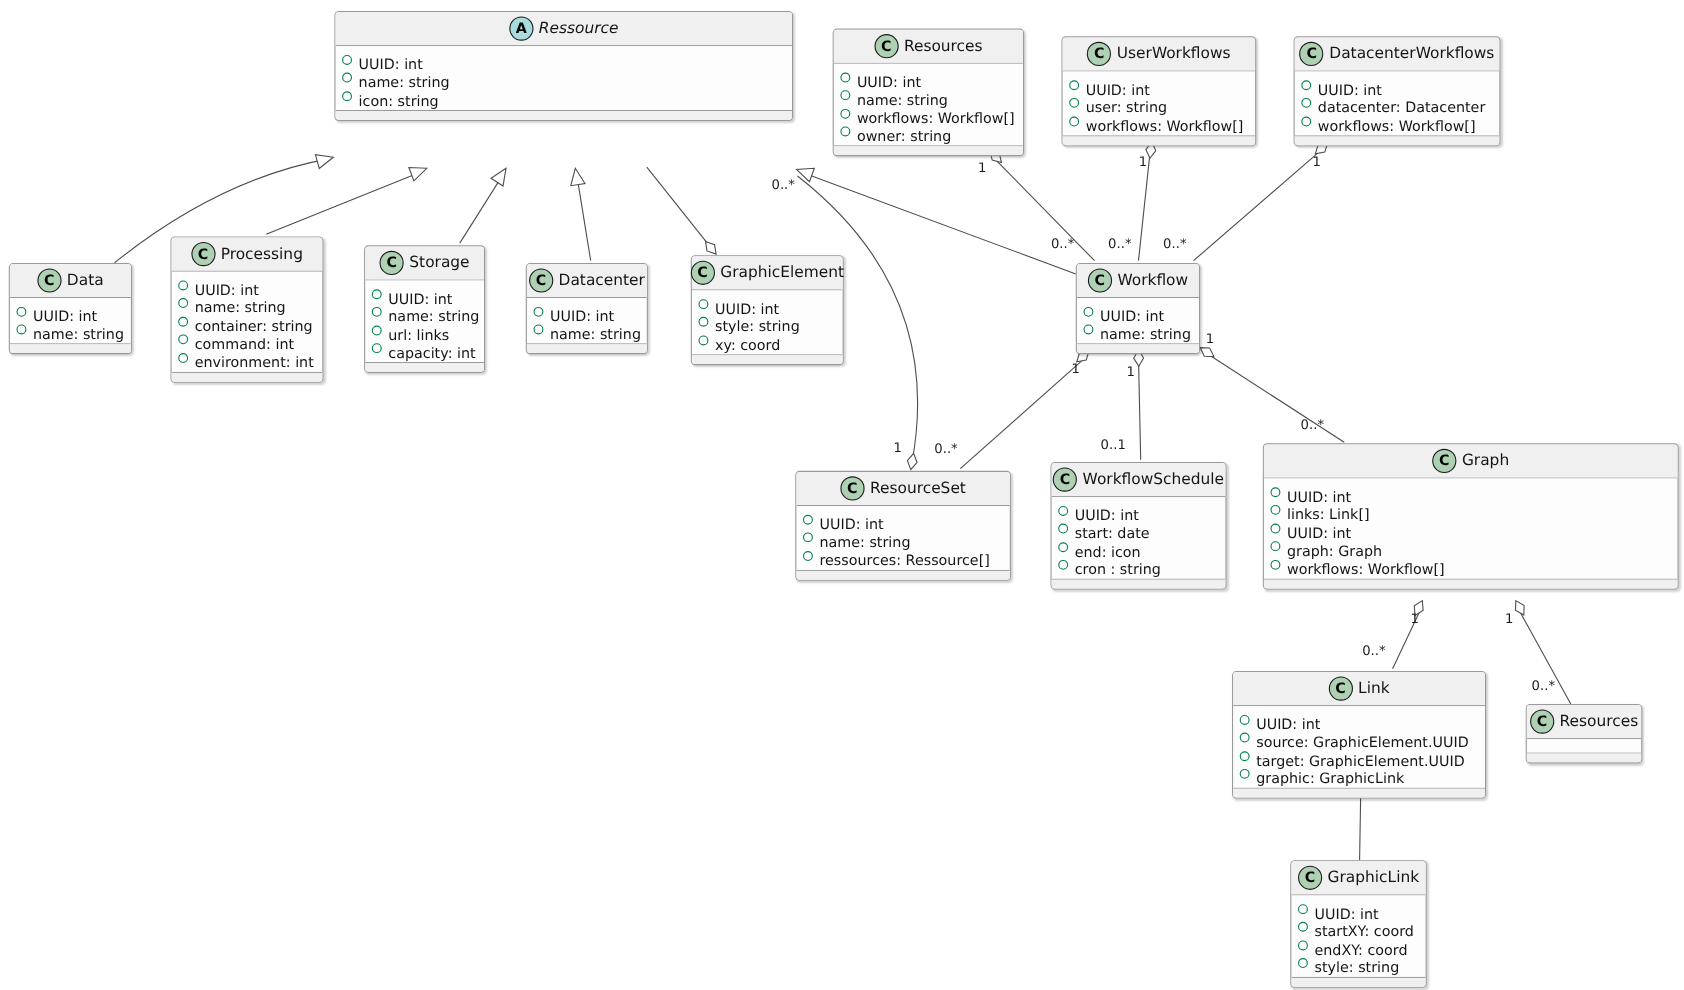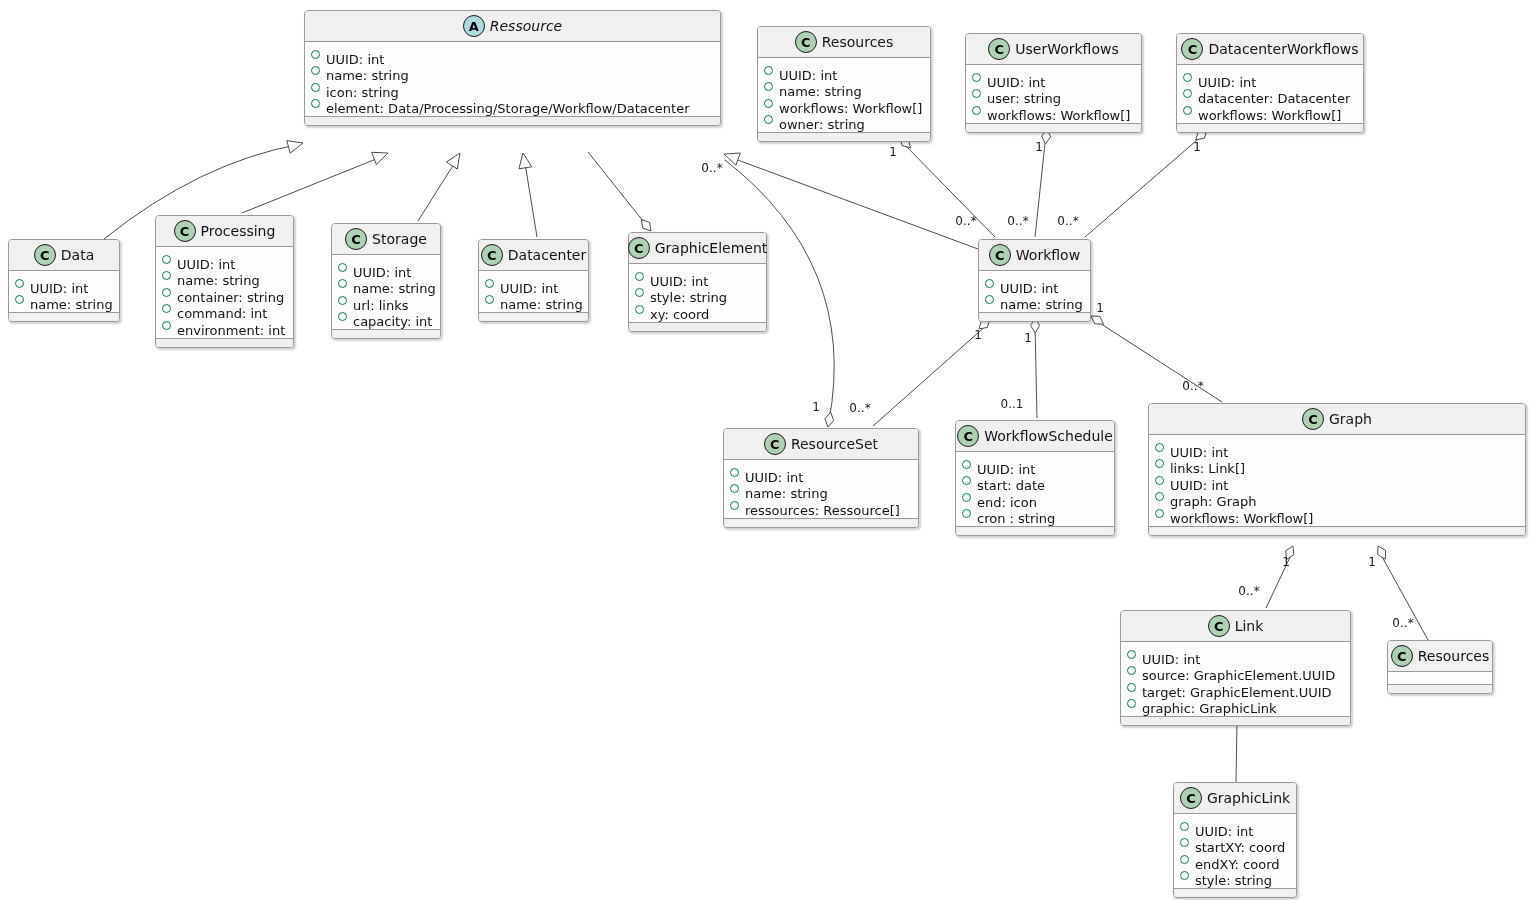--- a/index.html
+++ b/index.html
@@ -130,24 +130,20 @@
             <span class="attr-text">UUID: int</span>
           </div>
           <div class="attr">
             <span class="dot"></span>
             <span class="attr-text">name: string</span>
           </div>
           <div class="attr">
             <span class="dot"></span>
             <span class="attr-text">icon: string</span>
           </div>
-          <div class="attr">
-            <span class="dot"></span>
-            <span class="attr-text">element: Data/Processing/Storage/Workflow/Datacenter</span>
-          </div>
         </div>
         <div class="cls-footer"></div>
       </div>
       <div class="cls class" style="left: 757px; top: 26px; width: 174px;">
         <div class="cls-header">
           <span class="spot class">C</span>
           <span class="cls-name">Resources</span>
         </div>
         <div class="cls-attrs">
           <div class="attr">

